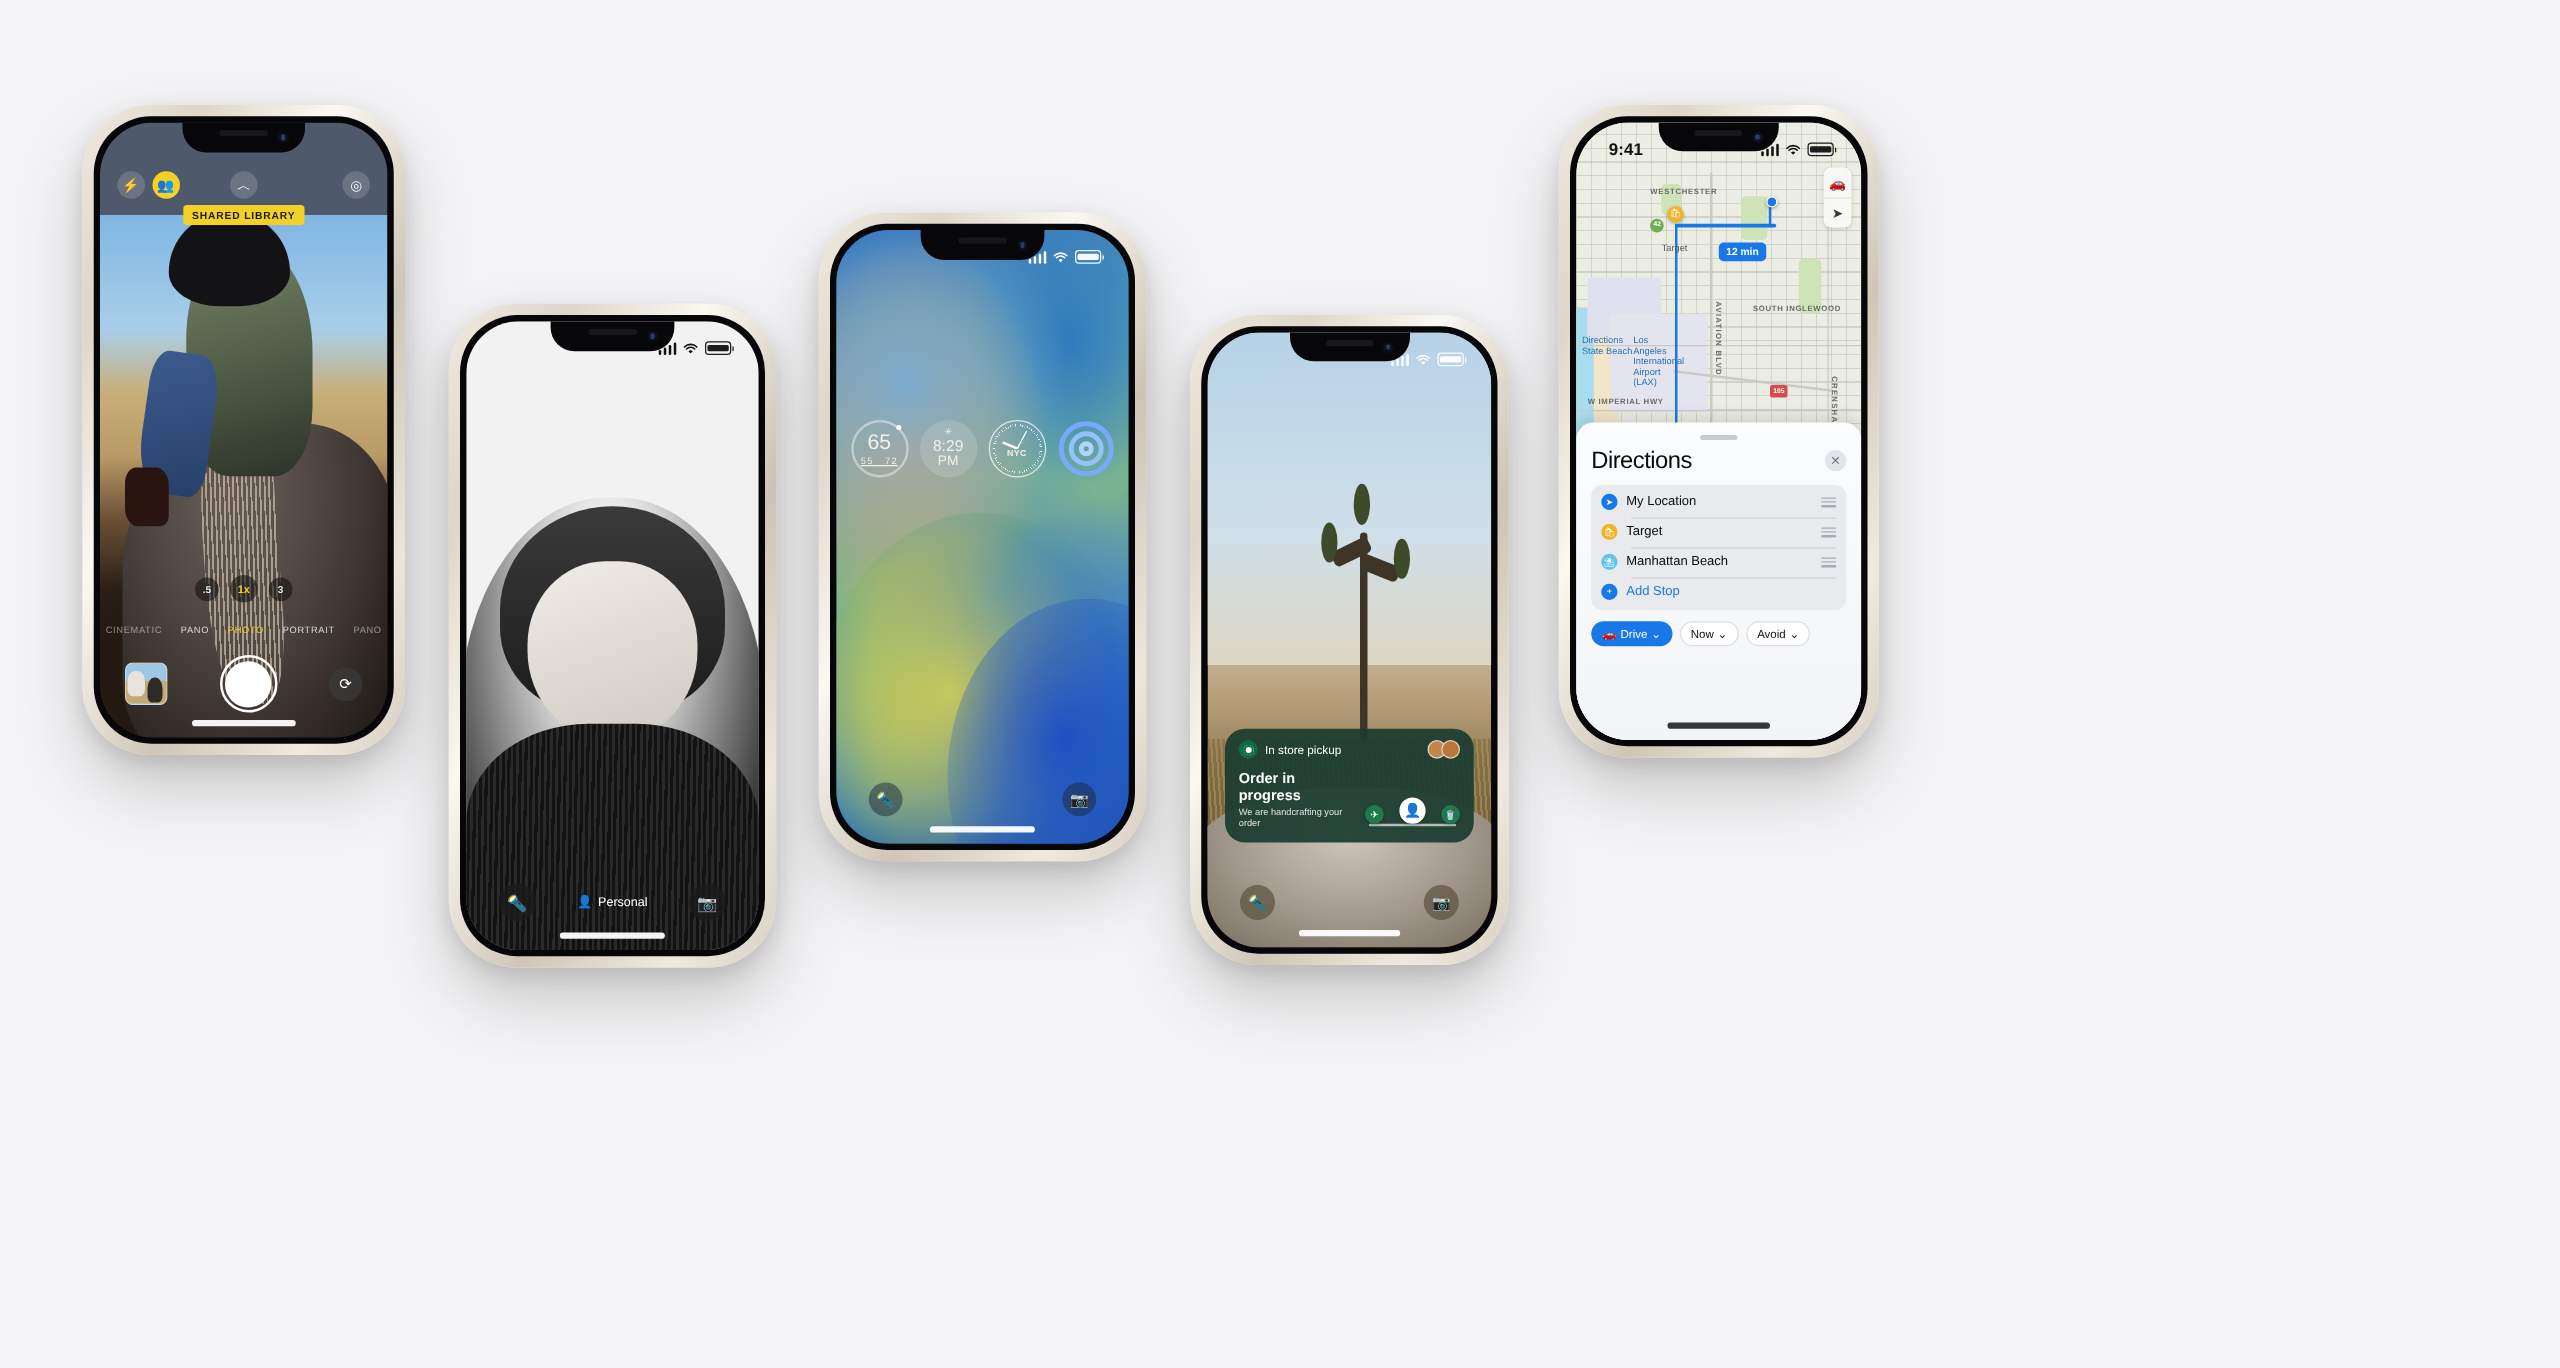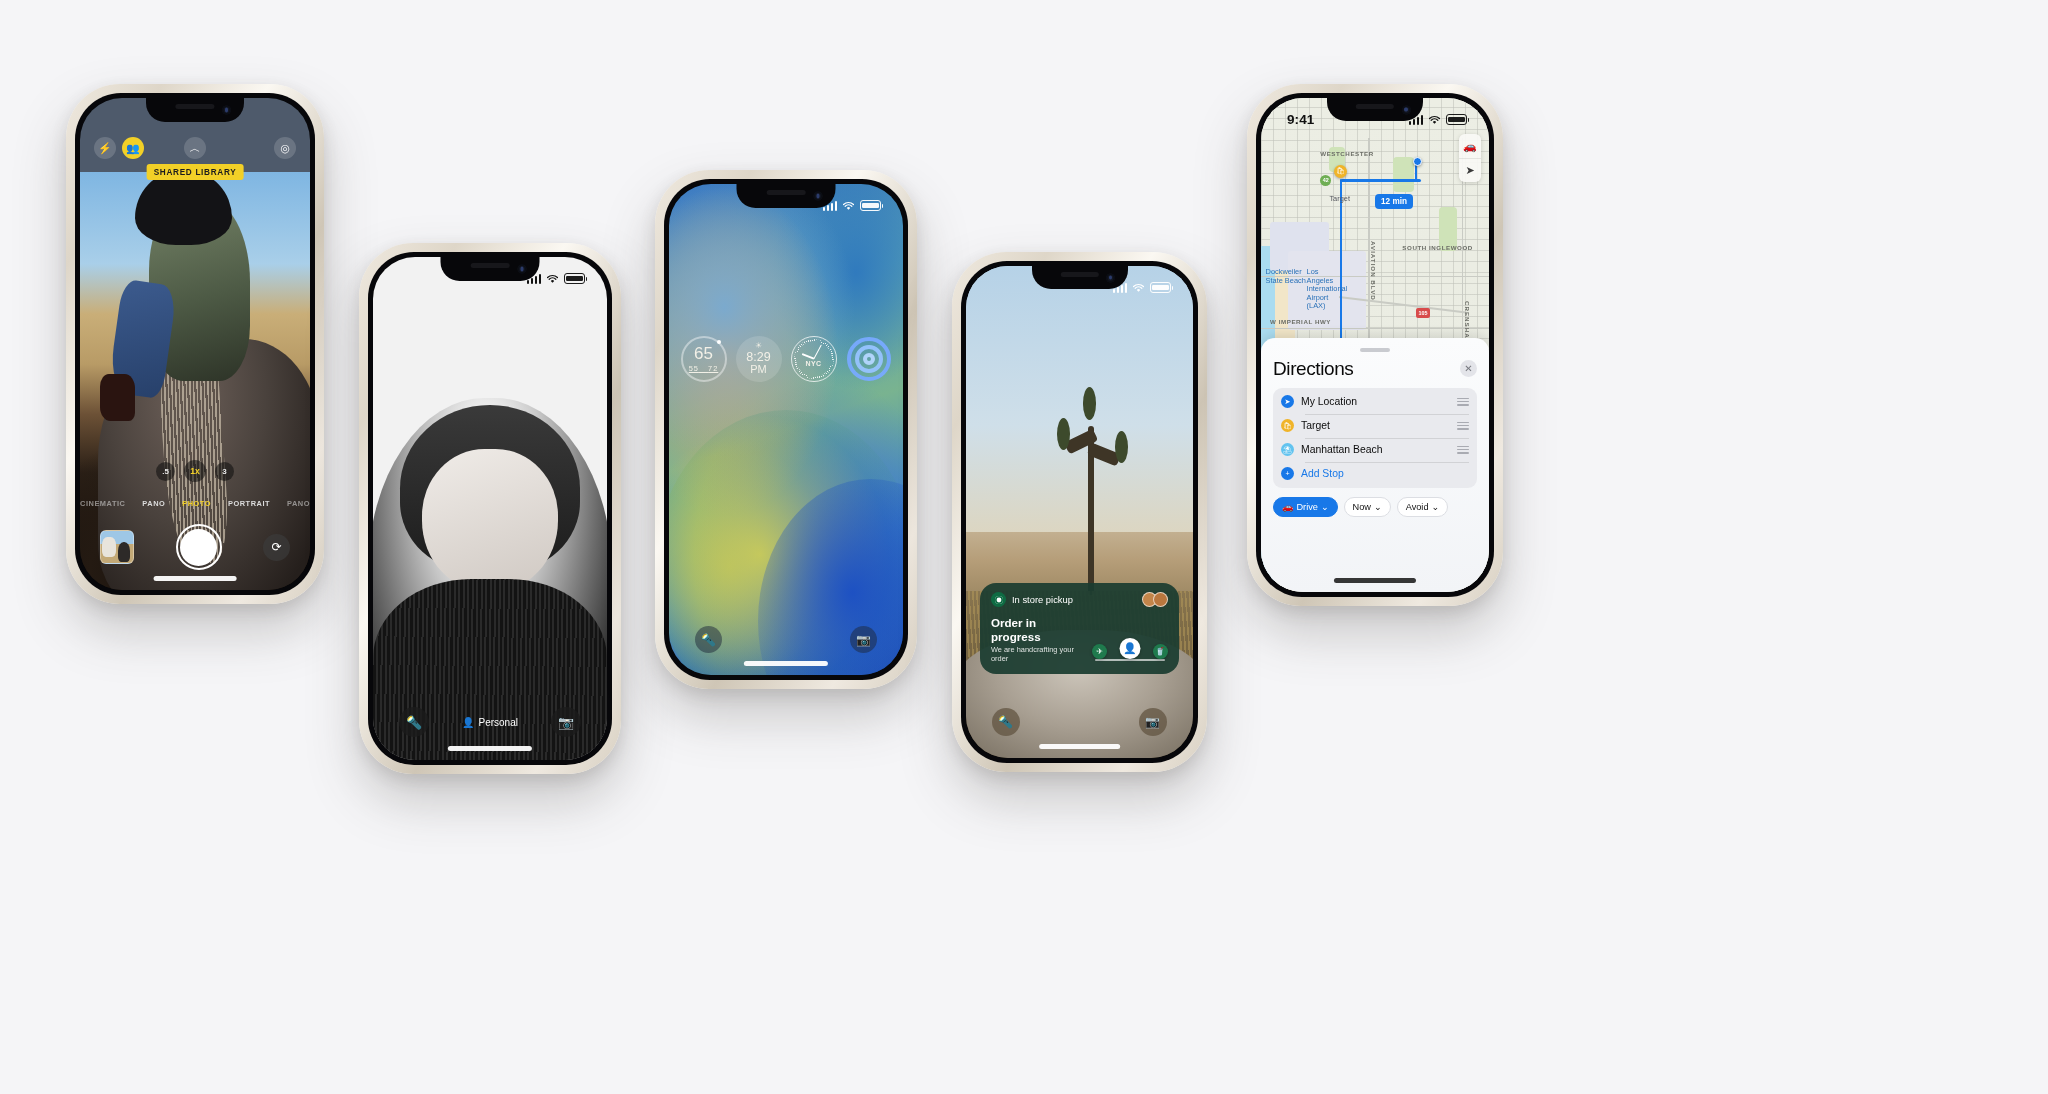--- a/index.html
+++ b/index.html
@@ -78,21 +78,21 @@
     border-radius: 44% 34% 18% 26%; }
   .mane { position:absolute; left: 36%; top: 36%; width: 26%; height: 58%;
     background: repeating-linear-gradient(92deg, rgba(190,178,160,.8) 0 1.5px, rgba(90,80,70,.45) 1.5px 3.6px);
     border-radius: 44% 20% 30% 44%; transform: rotate(-4deg); }
   .zoomrow { position:absolute; bottom:108px; left:50%; transform:translateX(-50%);
      display:flex; gap:9px; align-items:center; z-index:20; }
   .zoomrow span { width:19px; height:19px; border-radius:50%; background: rgba(12,12,12,.55);
      color:#e9e9e9; font-size:8px; display:flex;align-items:center;justify-content:center; font-weight:600;}
   .zoomrow span.active { width:22px;height:22px;color:#f2d027;font-size:8.6px;}
   .moderow { position:absolute; bottom: 82px; left:0; right:0; z-index:20;
-     display:flex; justify-content:space-between; gap:15px; font-size:7.4px; font-weight:700;
+     display:flex; justify-content:center; gap:15px; font-size:7.4px; font-weight:400;
      letter-spacing:.55px; color:#dcdcdc; }
   .moderow .m.active { color:#f2d027; }
   .moderow .m.dim { color: rgba(225,225,225,.55); }
   .bottomcam { position:absolute; bottom: 12px; left:0; right:0; height: 62px; z-index:20;
      display:flex; align-items:center; justify-content:space-between; padding: 0 20px; }
   .thumb { width: 34px; height: 34px; border-radius:6px; overflow:hidden;
      background: linear-gradient(#9ec7e6 0 42%, #c3a977 42% 100%); position:relative; border:1px solid rgba(255,255,255,.35);}
   .thumb::before{content:"";position:absolute;left:4%;top:18%;width:42%;height:62%;background:#e8e4dc;border-radius:40% 40% 30% 30%;}
   .thumb::after{content:"";position:absolute;right:8%;top:34%;width:40%;height:62%;background:#2d2a28;border-radius:44% 44% 26% 26%;}
   .shutter { width: 46px; height: 46px; border-radius:50%; border: 2.6px solid #fff;
@@ -554,21 +554,21 @@
           <div class="etabadge" style="left:50%;top:19.5%">12 min</div>
           <div class="etabadge" style="left:17%;top:49%">20 min</div>
 
           <div class="shield" style="left:26%;top:15.5%">42</div>
           <div class="shield i" style="left:68%;top:42.5%">105</div>
           <div class="shield" style="left:32.5%;top:62%">1</div>
 
           <div class="mlabel" style="left:26%;top:10.5%">WESTCHESTER</div>
           <div class="mlabel mid" style="left:30%;top:19.5%">Target</div>
           <div class="mlabel" style="left:62%;top:29.5%; text-align:center; width:22%">SOUTH INGLEWOOD</div>
-          <div class="mlabel mid blue" style="left:2%;top:34.5%;width:18%;white-space:normal;line-height:1.15">Dockweiler State Beach</div>
+          <div class="mlabel mid blue" style="left:2%;top:34.5%;width:18%;white-space:normal;line-height:1.15">Directions State Beach</div>
           <div class="mlabel mid blue" style="left:20%;top:34.5%;width:16%;white-space:normal;line-height:1.15">Los Angeles International Airport (LAX)</div>
           <div class="mlabel" style="left:4%;top:44.5%">W IMPERIAL HWY</div>
           <div class="mlabel big" style="left:10%;top:53.5%">El Segundo</div>
           <div class="mlabel big" style="left:56%;top:54%;font-size:11px">Hawthorne</div>
           <div class="mlabel mid" style="left:50%;top:60.5%">Del Aire</div>
           <div class="mlabel vert" style="left:48%;top:29%">AVIATION BLVD</div>
           <div class="mlabel vert" style="left:89%;top:41%">CRENSHAW BLVD</div>
           <div class="mlabel" style="left:12%;top:69.5%">EL PORTO</div>
           <div class="mlabel mid" style="left:61%;top:70%">Lawndale</div>
           <div class="mlabel" style="left:41%;top:78%;width:16%;white-space:normal;text-align:center;line-height:1.2">LIBERTY VILLAGE</div>

